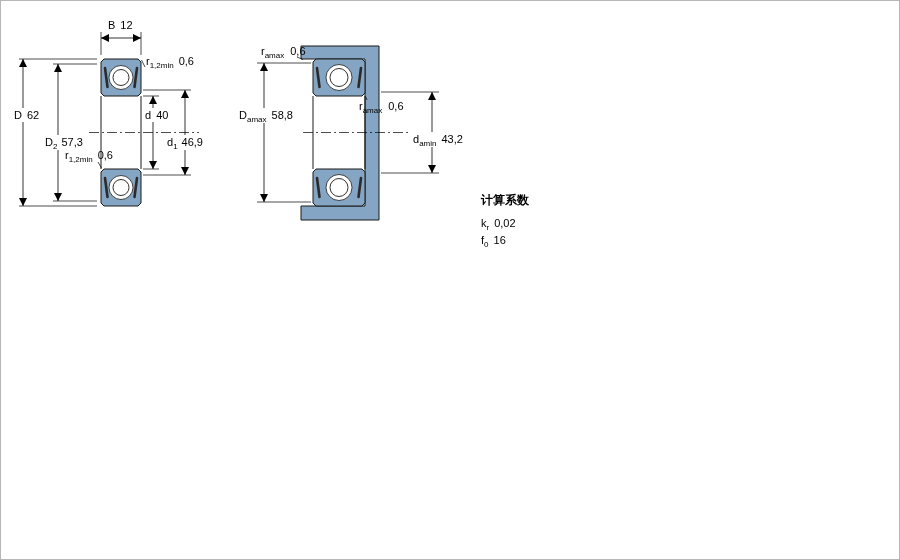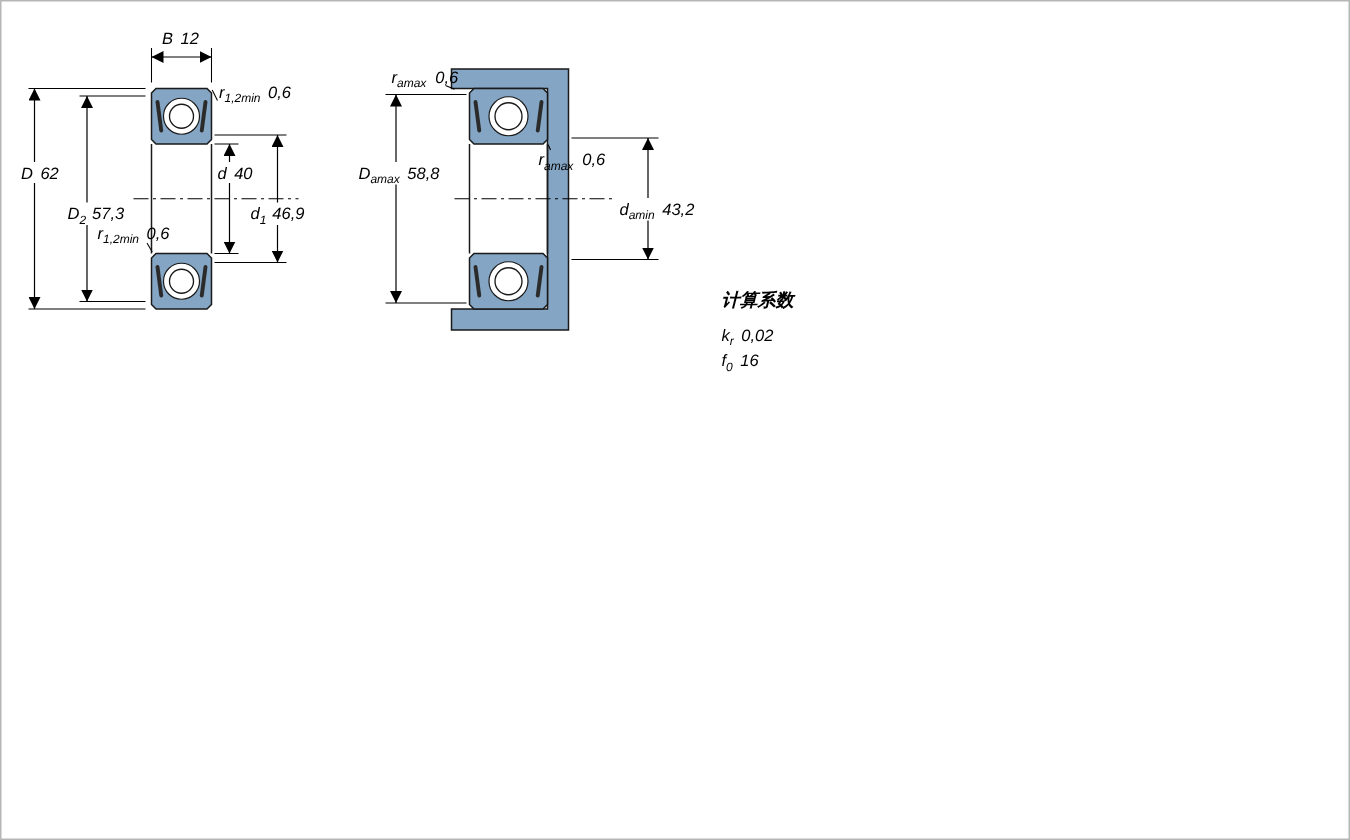--- a/index.html
+++ b/index.html
@@ -1,17 +1,17 @@
 <!DOCTYPE html>
 <html><head>
 <meta charset="utf-8">
 <style>
   html,body{margin:0;padding:0;background:#fff;}
   .frame{width:900px;height:560px;box-sizing:border-box;border:1px solid #b6b6b6;background:#fff;
-         font-family:"Liberation Sans",sans-serif;overflow:hidden;font-style:italic;}
+         font-family:"Liberation Sans",sans-serif;overflow:hidden;}
   svg{display:block;}
   text{font-family:"Liberation Sans","DejaVu Sans",sans-serif;font-size:11px;fill:#000;}
   .sub{font-size:8px;}
   .heading{font-size:12px;font-weight:700;font-family:"DejaVu Sans","Liberation Sans",sans-serif;}
   .ext{stroke:#000;stroke-width:0.7;fill:none;}
   .dim{stroke:#000;stroke-width:0.8;fill:none;}
   .edge{stroke:#1a1a1a;stroke-width:1;fill:none;}
   .center{stroke:#000;stroke-width:0.7;fill:none;stroke-dasharray:10 3 2 3;}
   .leader{stroke:#000;stroke-width:0.7;fill:none;}
   .seal{stroke:#2b2b2b;stroke-width:2.6;fill:none;stroke-linecap:round;}

